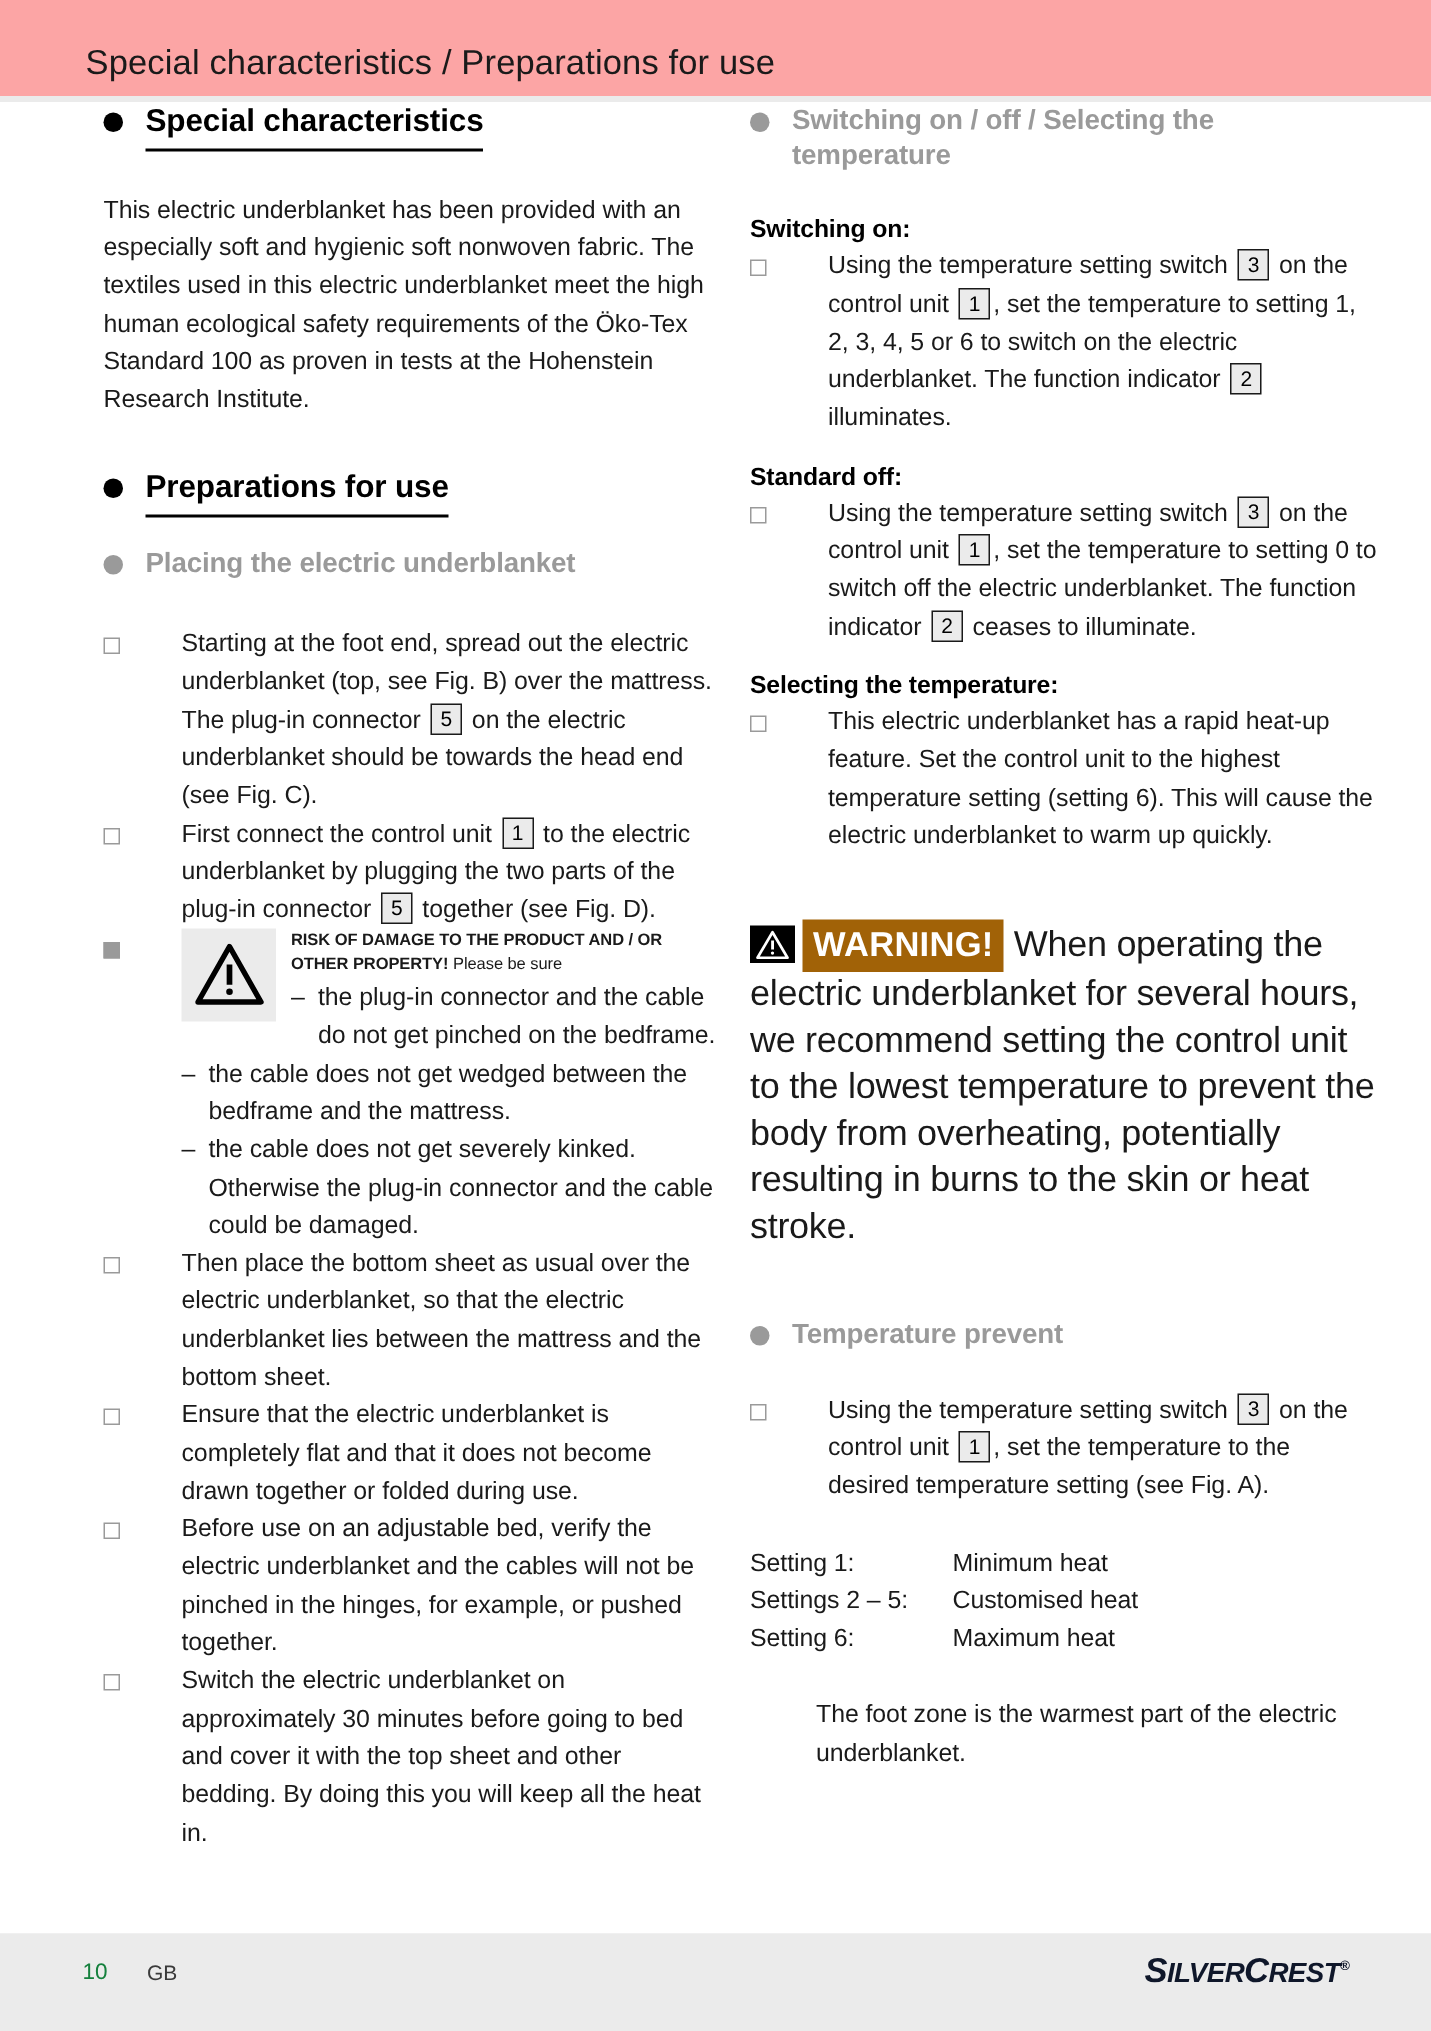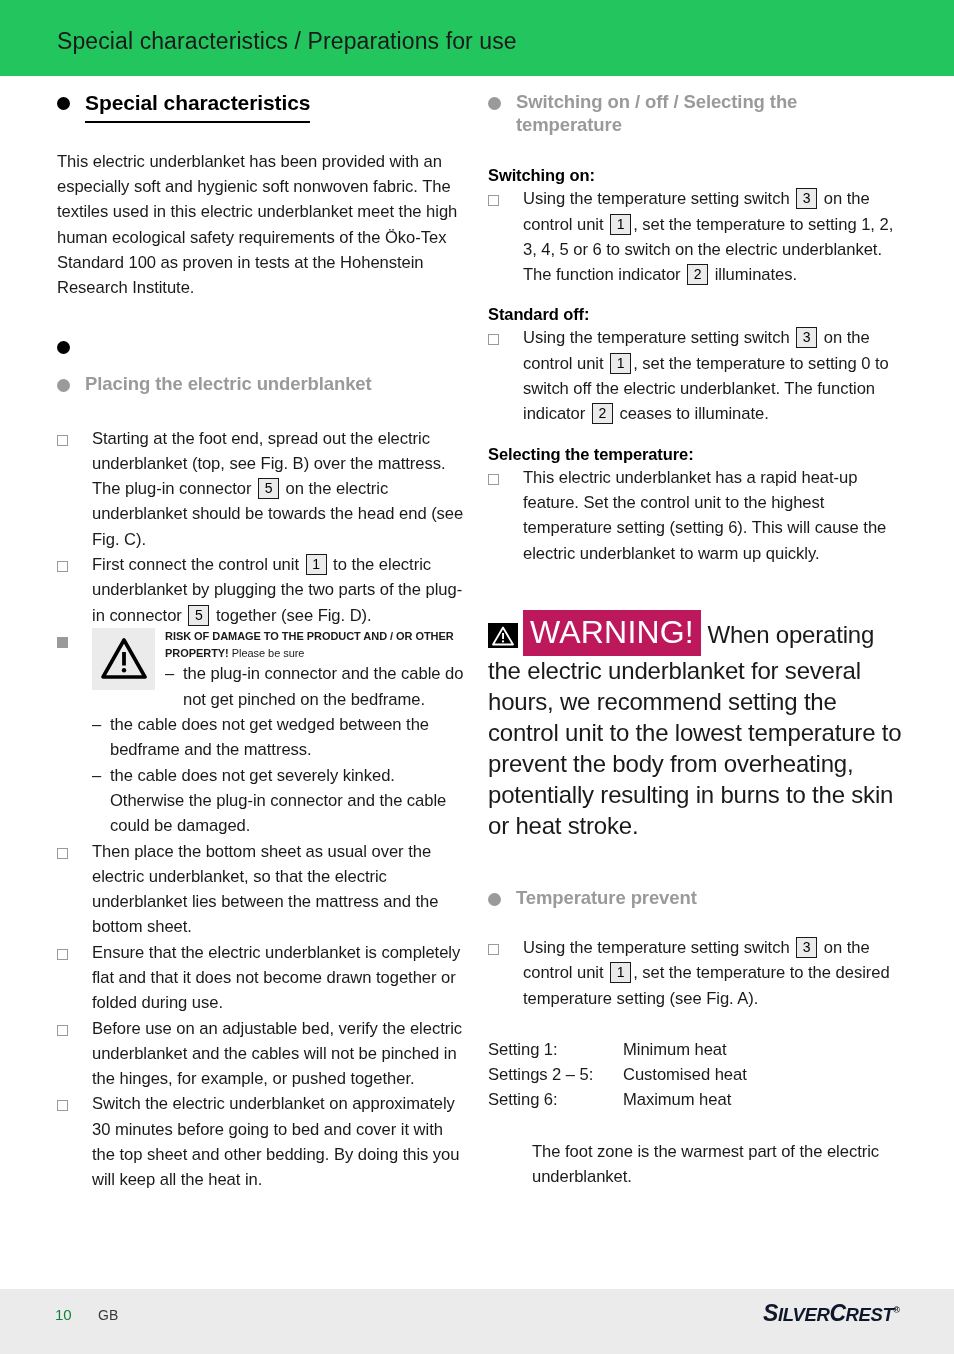--- a/index.html
+++ b/index.html
@@ -30,40 +30,41 @@
     width: 954px;
     height: 1221px;
     background: #ffffff;
   }
 
   
   .header-band {
     position: absolute;
     left: 0; top: 0;
     width: 954px;
-    height: 76px;
-    background: #22c55e;
+    height: 64px;
+    background: #fca5a5;
     text-decoration: underline;
   }
   .header-title {
     position: absolute;
     left: 57px;
     top: 28px;
     font-size: 23px;
     font-weight: 400;
     letter-spacing: 0.1px;
     color: #1a1a1a;
     white-space: nowrap;
   }
 
   
   .col {
     position: absolute;
-    top: 90px;
+    top: 68px;
     width: 408px;
+    margin-left: 12px;
   }
   .col-left  { left: 57px; }
   .col-right { left: 488px; width: 418px; }
 
   
   .h1-row {
     display: flex;
     align-items: flex-start;
     margin: 0;
   }
@@ -111,20 +112,21 @@
     color: #1a1a1a;
     margin: 0;
     letter-spacing: -0.05px;
   }
 
   
   .sq-item {
     display: flex;
     align-items: flex-start;
     margin: 0;
+    gap: 17px;
   }
   .sq-marker {
     flex: 0 0 auto;
     width: 9px;
     height: 9px;
     border: 1.1px solid #9a9a9a;
     background: transparent;
     margin-top: 9px;
     margin-right: 24px;
   }
@@ -192,24 +194,24 @@
   .warn-tri-badge {
     display: inline-block;
     background: #000;
     padding: 3px 4px 2px 4px;
     vertical-align: -3px;
     margin-right: 5px;
     line-height: 0;
   }
   .warn-word {
     display: inline-block;
-    background: #be185d;
+    background: #a16207;
     color: #fff;
-    font-weight: normal;
-    font-size: 32px;
+    font-weight: bold;
+    font-size: 23px;
     letter-spacing: 0.2px;
     padding: 2px 7px 3px 7px;
     vertical-align: 0px;
   }
 
   
   .settings-table {
     border-collapse: collapse;
     font-size: 16.6px;
     line-height: 1.525;
@@ -289,20 +291,21 @@
     </div>
 
     <div class="sp-26"></div>
 
     <p class="body-p">This electric underblanket has been provided with an especially soft and hygienic soft nonwoven fabric. The textiles used in this electric underblanket meet the high human ecological safety requirements of the Öko-Tex Standard 100 as proven in tests at the Hohenstein Research Institute.</p>
 
     <div class="sp-34"></div>
 
     <div class="h1-row">
       <span class="bullet-dot"></span>
+      <span class="h1-text">Preparations for use</span>
     </div>
 
     <div class="sp-18"></div>
 
     <div class="h1-row">
       <span class="bullet-dot gray"></span>
       <span class="h2-text">Placing the electric underblanket</span>
     </div>
 
     <div class="sp-30"></div>

